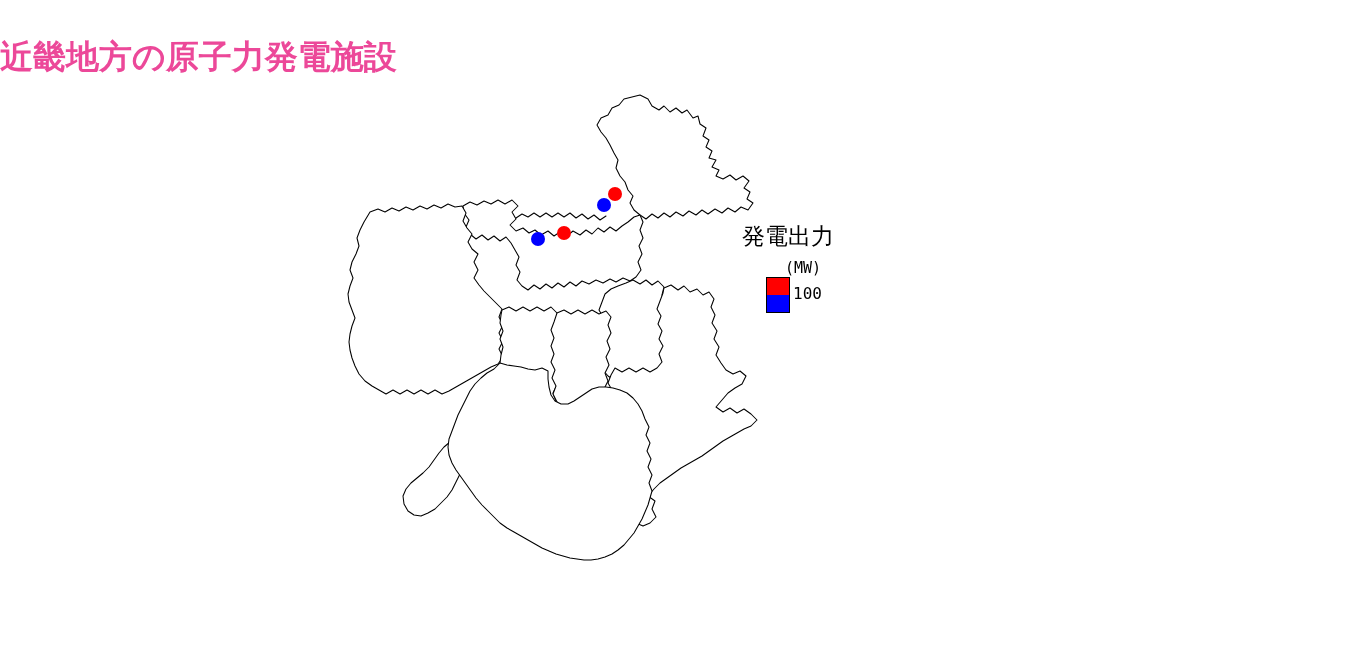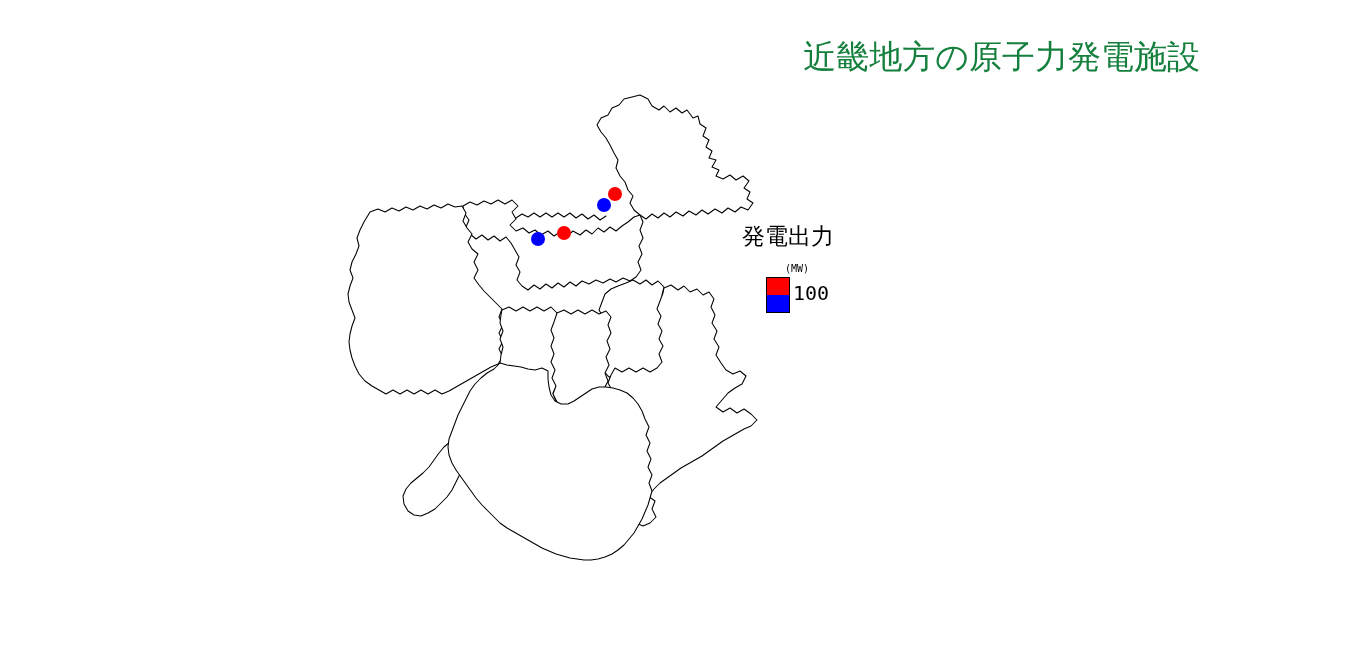--- a/index.html
+++ b/index.html
@@ -14,26 +14,26 @@
     overflow: hidden;
     font-family: "Liberation Sans", sans-serif;
     -webkit-font-smoothing: none;
   }
 
   #page-title {
     position: absolute;
     left: 0;
     top: 36px;
     width: 1200px;
-    text-align: right;
+    text-align: left;
     font-family: "DejaVu Sans", sans-serif;
-    font-weight: normal;
+    font-weight: bold;
     font-size: 33px;
     line-height: 42px;
-    color: #15803d;
+    color: #ec4899;
     letter-spacing: 0px;
     white-space: nowrap;
   }
 
   #map-area {
     position: absolute;
     left: 0;
     top: 0;
     width: 1362px;
     height: 664px;
@@ -76,21 +76,21 @@
     line-height: 29px;
     color: #000000;
     white-space: nowrap;
     letter-spacing: 0px;
   }
   #legend-unit {
     position: absolute;
     left: 43px;
     top: 38px;
     font-family: "DejaVu Sans Mono", monospace;
-    font-size: 10px;
+    font-size: 15px;
     line-height: 17px;
     color: #000000;
     white-space: nowrap;
   }
   #legend-swatch {
     position: absolute;
     left: 24px;
     top: 55px;
     width: 22px;
     height: 34px;
@@ -99,21 +99,21 @@
   }
   .swatch-half {
     width: 22px;
     height: 17px;
   }
   #legend-value {
     position: absolute;
     left: 51px;
     top: 62px;
     font-family: "DejaVu Sans Mono", monospace;
-    font-size: 20px;
+    font-size: 16px;
     line-height: 19px;
     color: #000000;
     white-space: nowrap;
   }
 </style>
 </head>
 <body style="background: rgb(255, 255, 255);">
 
 <div id="page-title">近畿地方の原子力発電施設</div>
 

